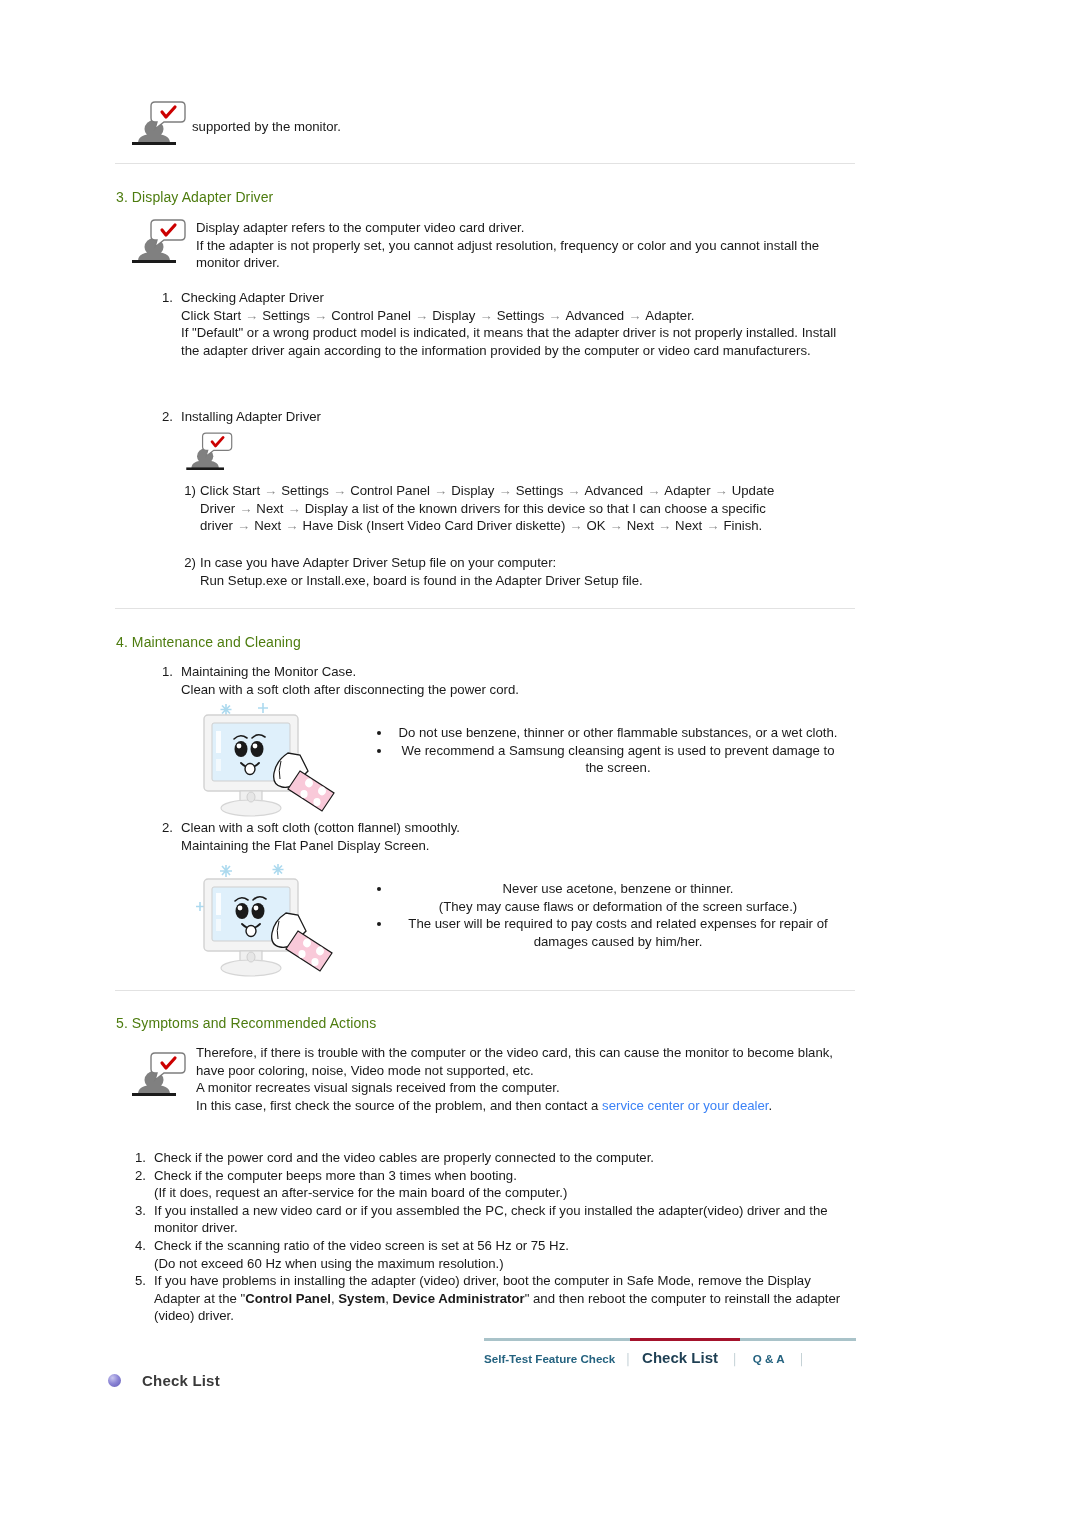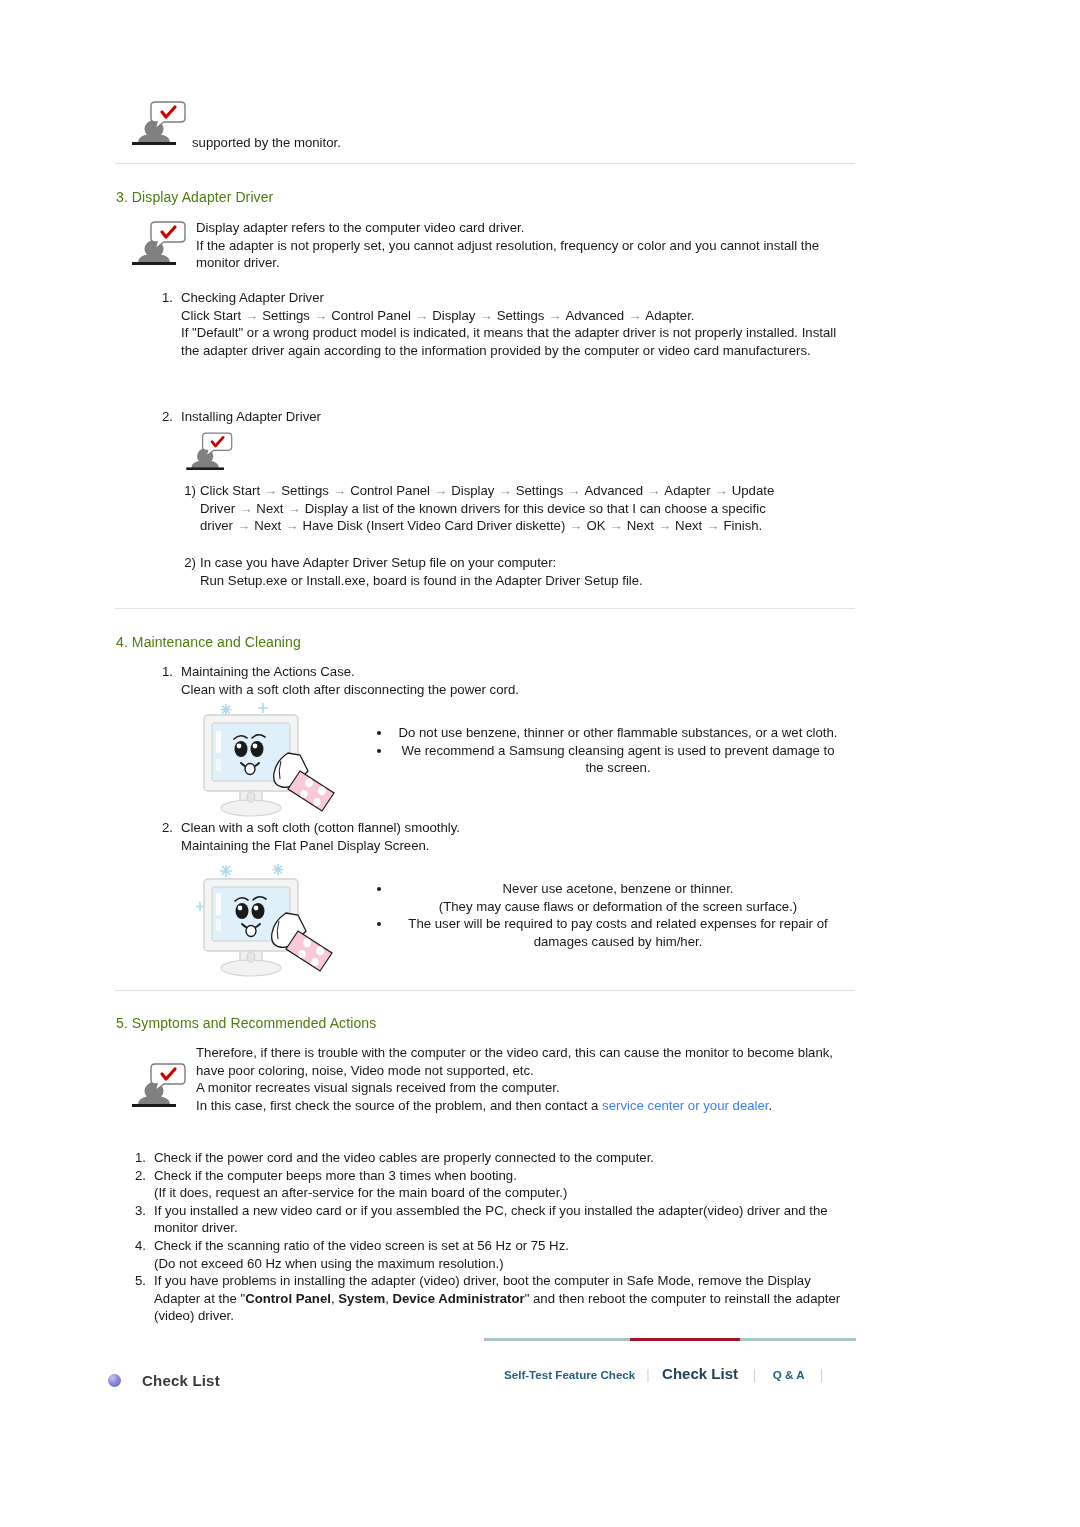--- a/index.html
+++ b/index.html
@@ -10,21 +10,21 @@
     color:#1a1a1a;
     -webkit-font-smoothing:antialiased;
   }
   .page{position:relative;width:1080px;height:1527px;overflow:hidden;}
 
   
   .txt{font-size:13.2px;line-height:17.6px;color:#1a1a1a;}
   .hr{height:1px;background:#e2e2e2;margin:0;}
 
   
-  .note{display:flex;align-items:flex-end;}
+  .note{display:flex;align-items:center;}
   .note .note-body{flex:1;}
   .icon-person{width:62px;min-width:62px;height:56px;position:relative;margin-right:6px;}
   .icon-person svg{display:block;}
 
   
   .sec-h{font-size:14px;font-weight:normal;color:#4d7c0f;letter-spacing:.1px;}
 
   
   ol.num{list-style:none;margin:0;padding:0;}
   ol.num>li{position:relative;padding-left:36px;margin:0 0 0 0;}
@@ -37,21 +37,21 @@
   ul.dot>li:before{content:"";position:absolute;left:2px;top:7px;width:4px;height:4px;border-radius:50%;background:#1a1a1a;}
 
   .arrow{color:#8d8d8d;padding:0 4px;font-size:13.2px;}
   .lnk{color:#3b82f6;}
   b{font-weight:bold;}
 
   
   .footer-nav{position:absolute;left:484px;top:1338px;width:372px;}
   .fn-bar{position:relative;height:3px;background:#a9c3c9;}
   .fn-bar .active-seg{position:absolute;left:146px;top:0;width:110px;height:3px;background:#a4132c;}
-  .fn-items{display:flex;align-items:baseline;padding-top:24px;margin-left:20px;}
+  .fn-items{display:flex;align-items:baseline;padding-top:8px;}
   .fn-item{font-size:11.6px;font-weight:bold;color:#24627f;white-space:nowrap;}
   .fn-item.cur{font-size:15px;font-weight:bold;color:#1e3f53;}
   .fn-sep{color:#b7c7cd;font-size:11px;padding:0 2px;}
 
   
   .bottom-title{position:absolute;left:108px;top:1372px;display:flex;align-items:center;}
   .sphere{width:13px;height:13px;border-radius:50%;
      background:radial-gradient(circle at 35% 30%, #c9c6ef 0%, #8d87d6 45%, #5f57b5 100%);
      margin-right:21px;}
   .bottom-title .bt-label{font-size:15px;font-weight:bold;color:#3a3a3a;letter-spacing:.2px;}
@@ -160,21 +160,21 @@
   </div>
 
   <div class="hr" style="position:absolute;left:115px;top:608px;width:740px;"></div>
 
   <div style="position:absolute;left:116px;top:634px;" class="sec-h">4. Maintenance and Cleaning</div>
 
   <div style="position:absolute;left:145px;top:663px;width:700px;" class="txt">
     <ol class="num">
         <li>
       <span class="mk">1.</span>
-      <div>Maintaining the Actions Case.</div>
+      <div>Maintaining the Monitor Case.</div>
       <div>Clean with a soft cloth after disconnecting the power cord.</div>
     </li>
       </ol>
   </div>
 
   <div style="position:absolute;left:196px;top:701px;">
     <svg width="152" height="118" viewBox="0 0 152 118">
       <g stroke="#a8d8ee" stroke-width="1.6" fill="none" opacity=".95">
         <path d="M30 14 l0 -11 M24.5 8.5 l11 0 M26 4.5 l8 8 M34 4.5 l-8 8"></path>
         <path d="M67 12 l0 -10 M62 7 l10 0"></path>

